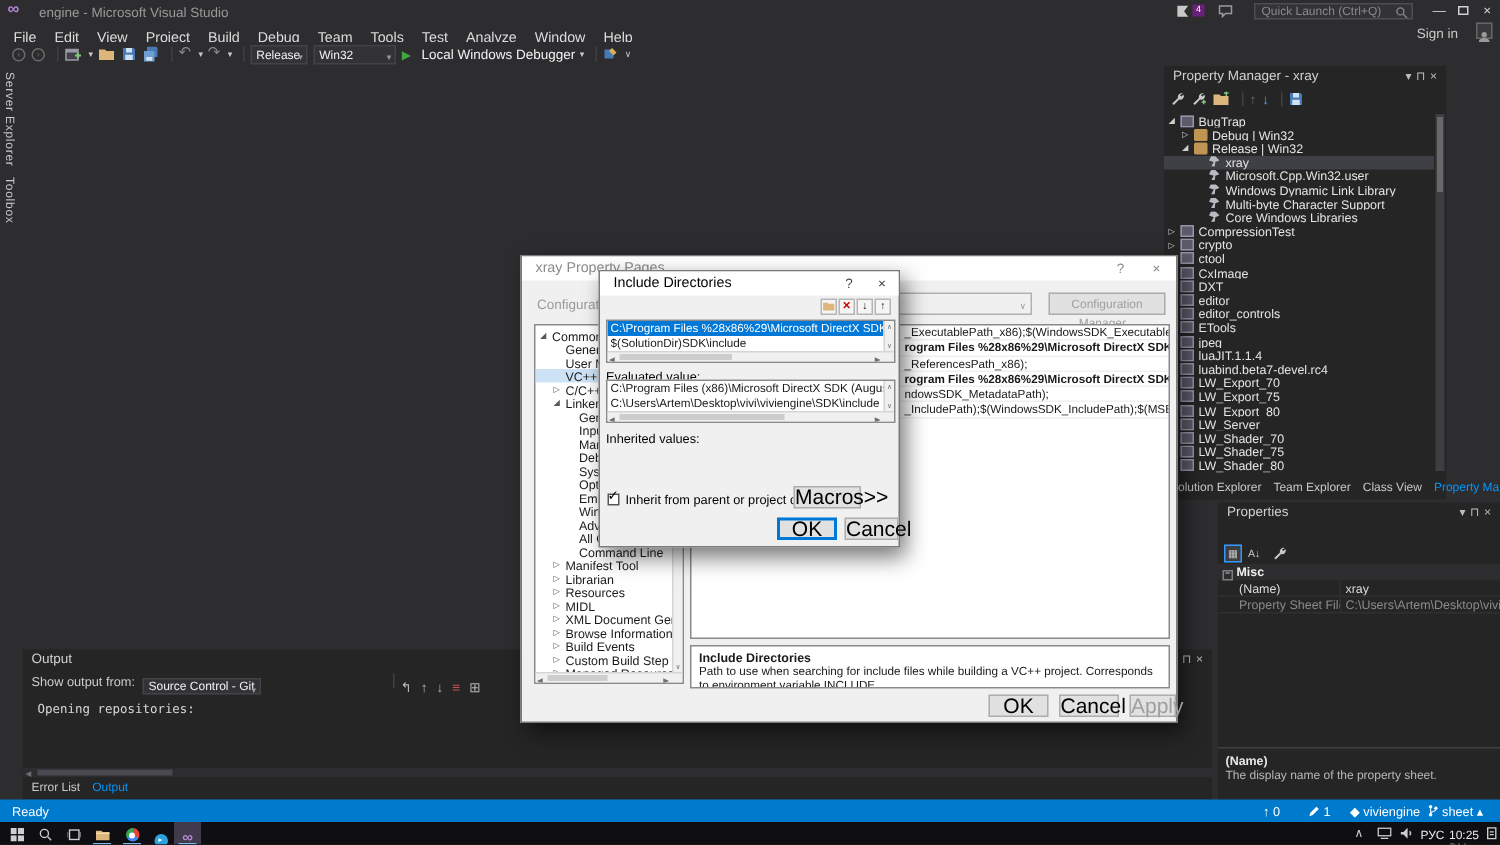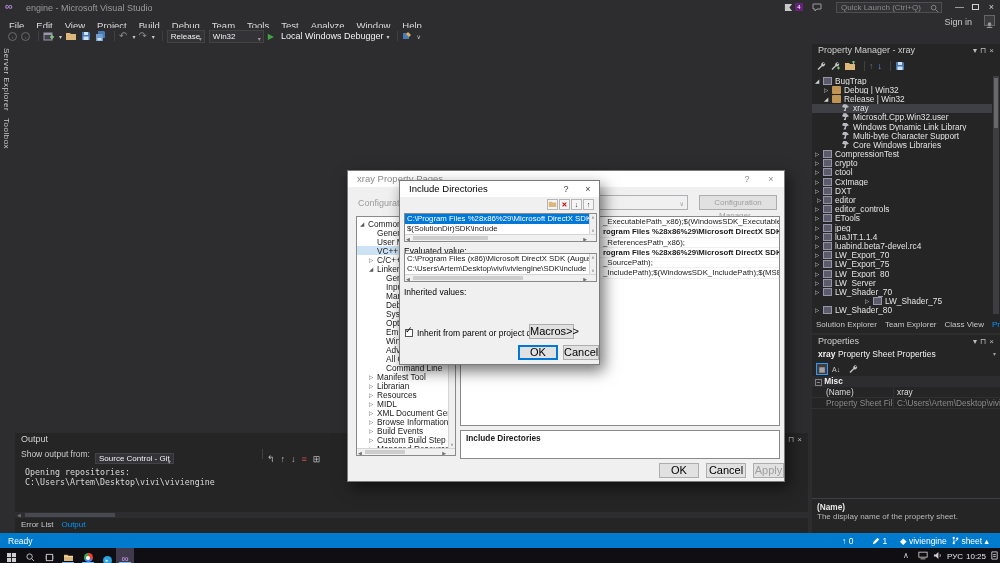--- a/index.html
+++ b/index.html
@@ -63,21 +63,21 @@
   #taskbar{position:absolute;left:0;top:548px;width:1000px;height:15px;background:#0f0f13;color:#e8e8e8;}
   .tslot{position:absolute;top:0;width:18px;height:15px;text-align:center;}
   .tslot.open:after{content:"";position:absolute;left:3px;bottom:0;width:12px;height:1.5px;background:#76b9ed;}
   .tslot.active{background:#413a4d;}
   .dot{display:inline-block;width:9px;height:9px;border-radius:50%;margin-top:3px;}
   
   .dlg{position:absolute;background:#f0f0f0;border:1px solid #7a7a7a;box-shadow:4px 6px 14px rgba(0,0,0,.55);color:#1a1a1a;}
   .dtitle{position:relative;height:16px;background:#fff;font-size:9.5px;line-height:16px;padding-left:9px;}
   .dtl-btn{position:absolute;top:0;width:18px;text-align:center;font-size:9px;line-height:16px;color:#444;}
   .inactive .dtitle,.inactive .dtl-btn{color:#8a8a8a;}
-  .btn{position:absolute;height:15px;background:#e1e1e1;border:1px solid #adadad;font-size:11px;color:#000;text-align:center;line-height:13px;}
+  .btn{position:absolute;height:15px;background:#e1e1e1;border:1px solid #adadad;font-size:14px;color:#000;text-align:center;line-height:13px;}
   .btn.focus{border:2px solid #0078d7;line-height:11px;}
   .btn.disabled{color:#9f9f9f;}
   .wbox{position:absolute;background:#fff;border:1px solid #8a8a8a;overflow:hidden;}
   .pprow{display:flex;align-items:center;height:9px;font-size:8.3px;color:#1a1a1a;white-space:nowrap;}
   .pprow .tarrow{color:#595959;}
   .pprow.sel{background:#cde3f5;}
   .hsb{position:absolute;left:0;bottom:0;right:0;height:7px;background:#f0f0f0;border-top:1px solid #d5d5d5;font-size:5px;color:#707070;}
   .hsb .th{position:absolute;top:1px;height:4px;background:#cdcdcd;}
   .vsb{position:absolute;top:0;bottom:0;right:0;width:7px;background:#f0f0f0;border-left:1px solid #d5d5d5;font-size:4.5px;color:#707070;text-align:center;}
   .ibtn{position:absolute;width:11px;height:11px;background:#f5f5f5;border:1px solid #b5b5b5;text-align:center;font-size:7px;line-height:10px;}
@@ -176,30 +176,29 @@
     <div class="abs" style="left:0;top:13px;width:793px;height:16px">
       <span class="abs" style="left:6px;top:3px;font-size:8.5px;color:#cccccc">Show output from:</span>
       <span class="combo abs" style="left:80px;top:1px;width:155px"><span>Source Control - Git</span><span class="cv">▾</span></span>
       <span class="tsep abs" style="left:243px;top:3px"></span>
       <span class="abs" style="left:252px;top:2px">
         <span class="oicon">↰</span><span class="oicon">↑</span><span class="oicon">↓</span><span class="oicon" style="color:#c75050">≡</span><span class="oicon">⊞</span>
       </span>
     </div>
     <div class="abs" id="outputlines" style="left:10px;top:34px;width:770px">
         <div class="outline-mono">Opening repositories:</div>
-        <div class="outline-mono">C:\Users\Artem\Desktop\vivi\viviengine</div>
       </div>
     <div class="abs" style="left:0;top:79px;width:793px;height:6px;background:#2d2d30">
       <span style="position:absolute;left:2px;top:0;font-size:5px;color:#6e6e6e">◀</span>
       <span style="position:absolute;left:10px;top:1px;width:90px;height:4px;background:#494951"></span>
     </div>
     <div class="bottabs" id="outputtabs" style="left:6px;top:87px"><span>Error List</span><span class="act">Output</span></div>
   </div>
 
-  <div class="panel" id="pm" style="left:812px;top:44px;width:188px;height:289px">
+  <div class="panel" id="pm" style="left:776px;top:44px;width:188px;height:289px">
     <div class="ptitle">
       <span>Property Manager - xray</span>
       <span class="pticons"><span>▾</span><span>⊓</span><span>×</span></span>
     </div>
     <div class="abs" style="left:0;top:14px;width:188px;height:15px;display:flex;align-items:center;padding-left:4px">
       <svg class="tbi" width="10" height="10" viewBox="0 0 10 10">
           <path d="M8.6 1.4a2.4 2.4 0 0 0-3.3 2.9L1.5 8l1 1 3.6-3.7a2.4 2.4 0 0 0 2.9-3.3L7.6 3.4 6.6 2.4z" fill="#c8c8c8"></path>
         </svg>
       <svg class="tbi" width="10" height="10" viewBox="0 0 10 10">
           <path d="M8.6 1.4a2.4 2.4 0 0 0-3.3 2.9L1.5 8l1 1 3.6-3.7a2.4 2.4 0 0 0 2.9-3.3L7.6 3.4 6.6 2.4z" fill="#c8c8c8"></path>
@@ -333,45 +332,41 @@
         <div class="pmrow" style="padding-left: 3px;">
           <span class="tarrow">▷</span>
           <span class="pmi pmi-project"></span>
           <span>LW_Server</span>
         </div>
         <div class="pmrow" style="padding-left: 3px;">
           <span class="tarrow">▷</span>
           <span class="pmi pmi-project"></span>
           <span>LW_Shader_70</span>
         </div>
-        <div class="pmrow" style="padding-left: 3px; justify-content: center;">
+        <div class="pmrow" style="padding-left: 3px;">
           <span class="tarrow">▷</span>
           <span class="pmi pmi-project"></span>
           <span>LW_Shader_75</span>
         </div>
         <div class="pmrow" style="padding-left: 3px;">
           <span class="tarrow">▷</span>
           <span class="pmi pmi-project"></span>
           <span>LW_Shader_80</span>
         </div>
       </div>
     <div class="sbar" style="left:181px;top:32px;height:238px">
         <span class="sthumb" style="top:2px;height:50px"></span>
       </div>
     <div class="bottabs" id="pmtabs" style="left:4px;top:276px"><span>Solution Explorer</span><span>Team Explorer</span><span>Class View</span><span class="act">Property Mana...</span></div>
   </div>
 
   <div class="panel" id="props" style="left:812px;top:335px;width:188px;height:200px">
     <div class="ptitle">
       <span>Properties</span>
       <span class="pticons"><span>▾</span><span>⊓</span><span>×</span></span>
-    </div>
-    <div class="abs nowrap" style="left:0;top:13px;width:188px;height:13px;font-size:8.5px;line-height:13px;padding-left:6px">
-      <b>xray</b>&nbsp;<span>Property Sheet Properties</span>
-      <span class="abs" style="right:4px;top:0;color:#999;font-size:6px">▾</span>
     </div>
     <div class="abs" style="left:0;top:27px;width:188px;height:14px;display:flex;align-items:center;padding-left:4px">
       <span class="tbi" style="border:1px solid #3399ff;background:#3e3e40;width:12px;height:12px;text-align:center;font-size:7px;line-height:11px;color:#c8c8c8">▦</span>
       <span class="tbi" style="width:12px;font-size:7px;color:#c8c8c8">A↓</span>
       <svg class="tbi" width="10" height="10" viewBox="0 0 10 10">
           <path d="M8.6 1.4a2.4 2.4 0 0 0-3.3 2.9L1.5 8l1 1 3.6-3.7a2.4 2.4 0 0 0 2.9-3.3L7.6 3.4 6.6 2.4z" fill="#c8c8c8"></path>
         </svg>
     </div>
     <div class="abs" style="left:0;top:41px;width:188px">
       <div style="height:11px;font-size:8.3px;line-height:11px;font-weight:bold;background:#2d2d30;padding-left:3px">
@@ -575,26 +570,27 @@
           <span class="abs" style="right:9px;top:1px">▶</span>
           <span class="th" style="left:8px;width:40px"></span>
         </div>
     </div>
 
     <div class="wbox" id="ppgrid" style="left:112px;top:45px;width:320px;height:210px">
         <div class="gline"><span>_ExecutablePath_x86);$(WindowsSDK_ExecutablePath);$(VS_Ex</span></div>
         <div class="gline"><span style="font-weight: bold;">rogram Files %28x86%29\Microsoft DirectX SDK %28Augus</span></div>
         <div class="gline"><span>_ReferencesPath_x86);</span></div>
         <div class="gline"><span style="font-weight: bold;">rogram Files %28x86%29\Microsoft DirectX SDK %28Augus</span></div>
-        <div class="gline"><span>_SourcePath);</span></div>
+        <div class="gline"><span>ndowsSDK_MetadataPath);</span></div>
         <div class="gline"><span>_IncludePath);$(WindowsSDK_IncludePath);$(MSBuild_Executa</span></div>
       </div>
 
     <div class="wbox" style="left:112px;top:259px;width:320px;height:29px;padding:2px 5px">
       <div style="font-size:8.3px;font-weight:bold">Include Directories</div>
+      <div style="font-size:7.8px;line-height:9px">Path to use when searching for include files while building a VC++ project.  Corresponds to environment variable INCLUDE.</div>
     </div>
     <span class="btn" style="left:311px;top:292px;width:40px">OK</span>
     <span class="btn" style="left:358px;top:292px;width:40px">Cancel</span>
     <span class="btn disabled" style="left:405px;top:292px;width:31px">Apply</span>
   </div>
 
   <div class="dlg" id="incdlg" style="left:399px;top:180px;width:201px;height:185px;z-index:20">
     <div class="dtitle">
       <span style="color:#000">Include Directories</span>
       <span class="dtl-btn" style="right:24px">?</span>

